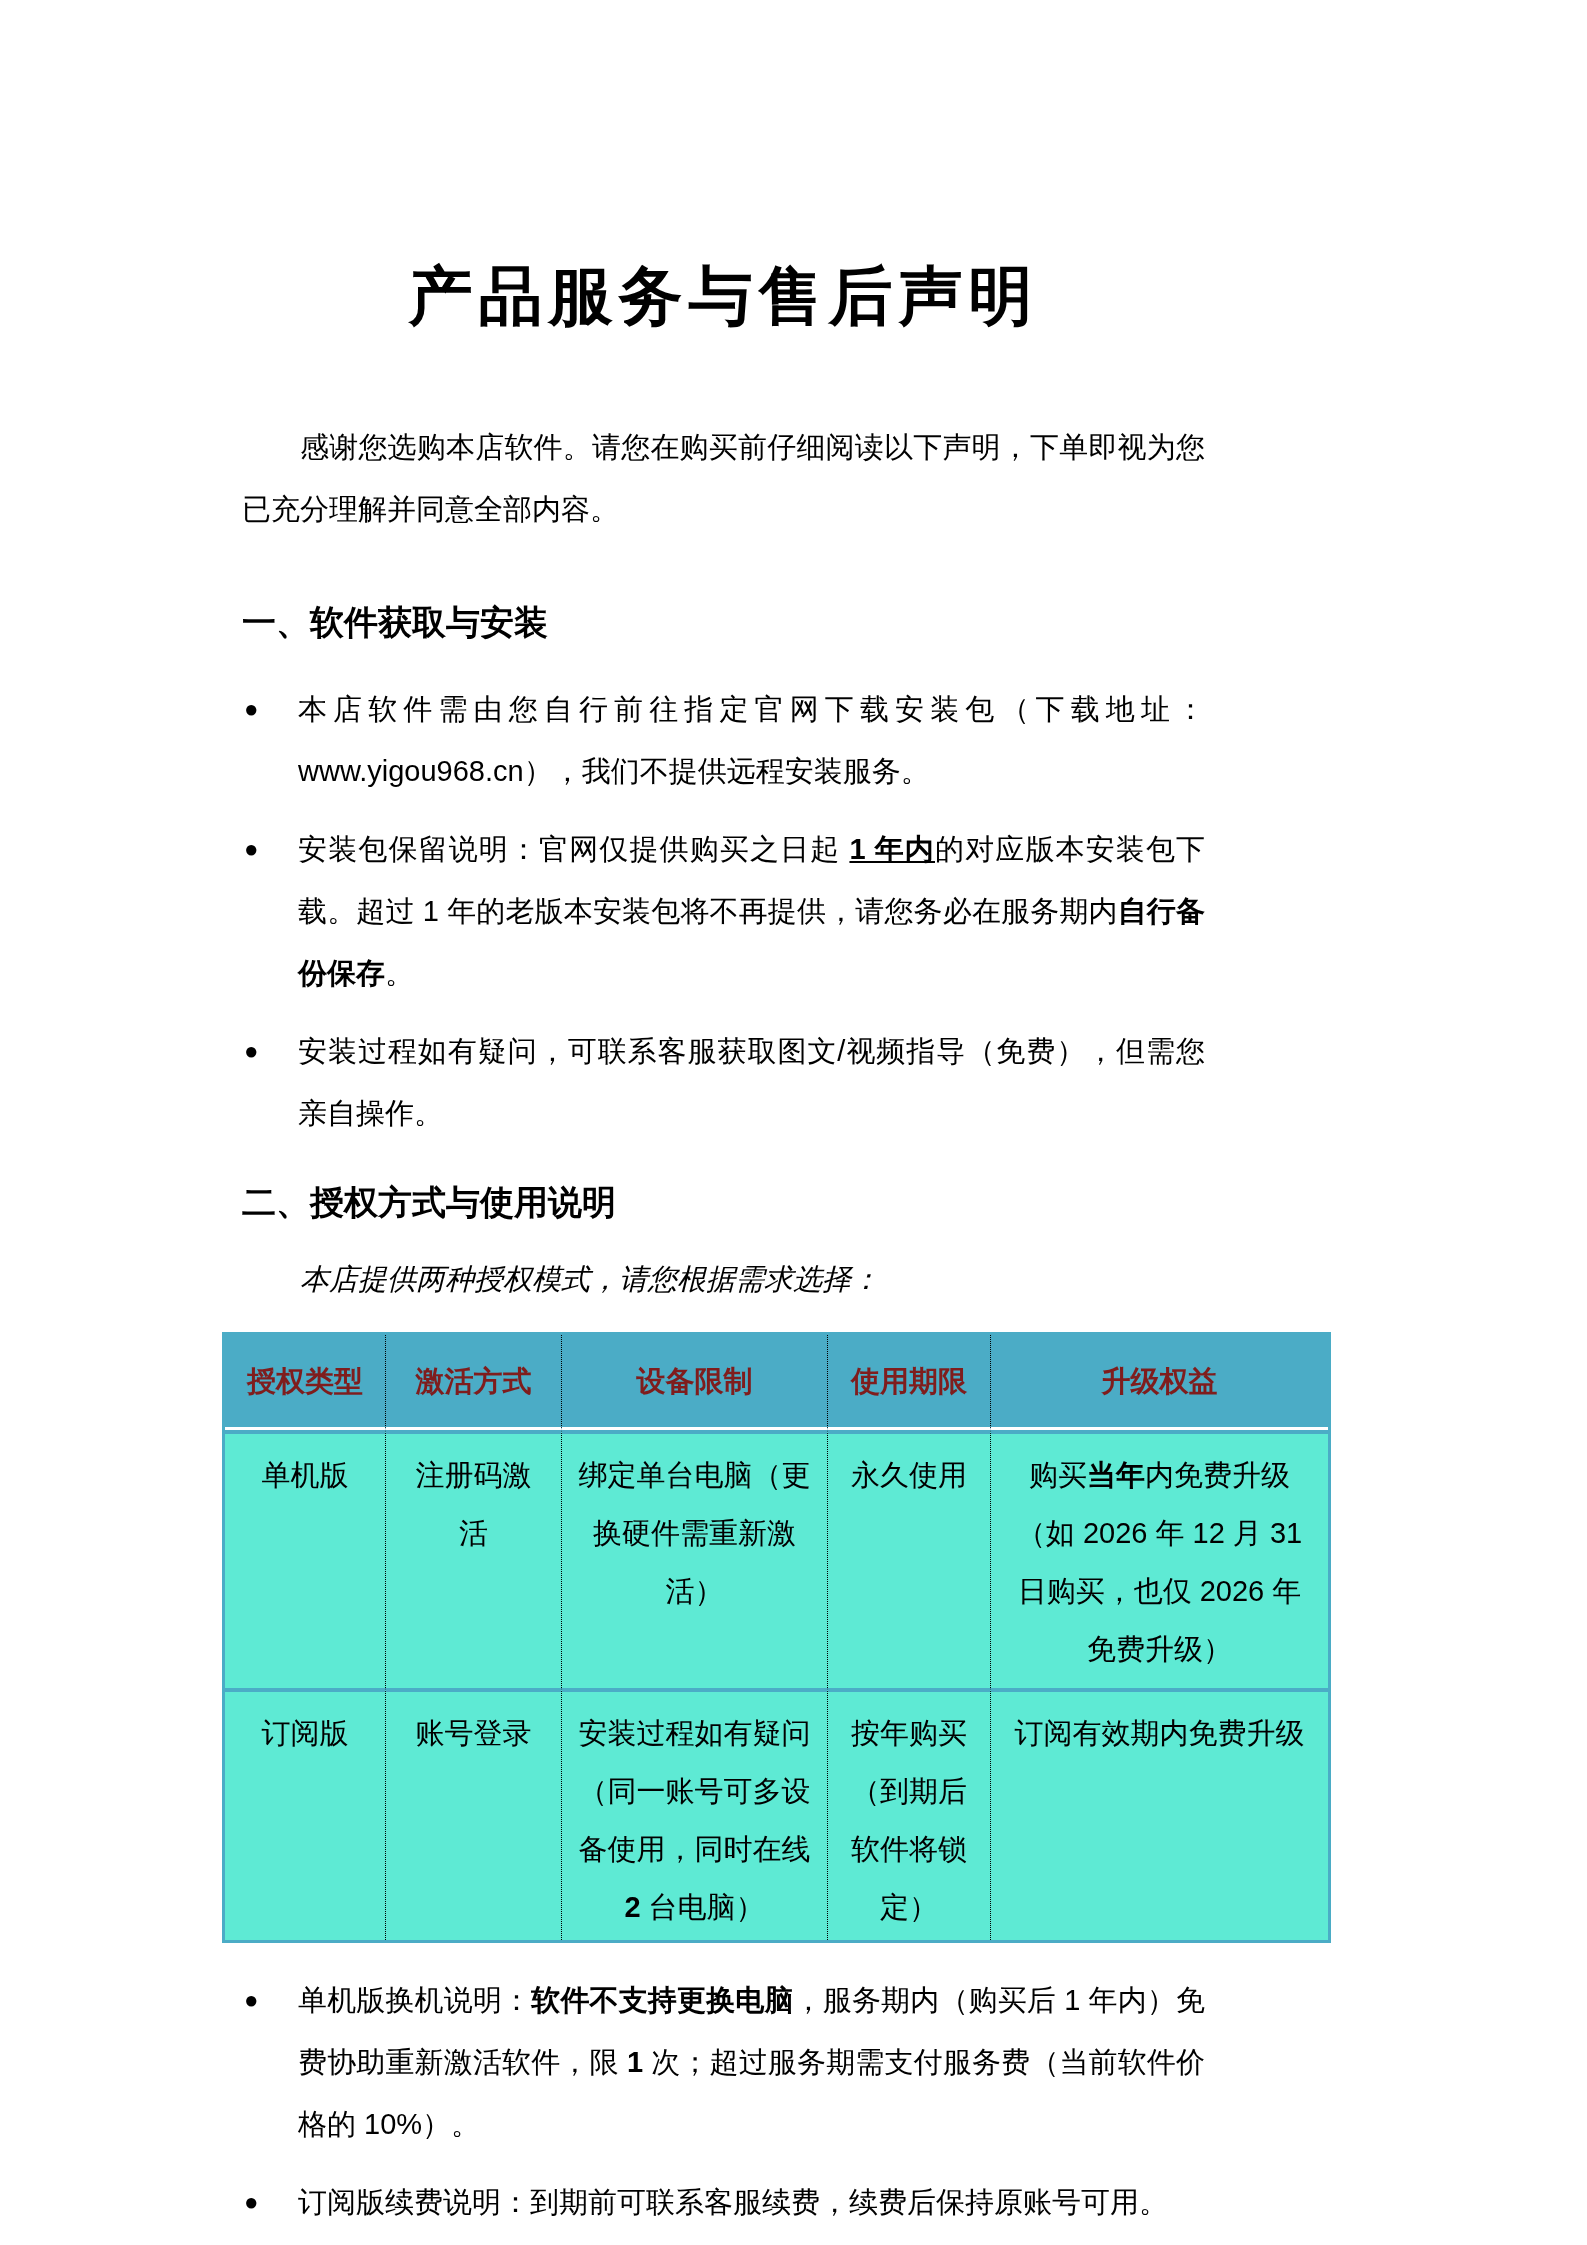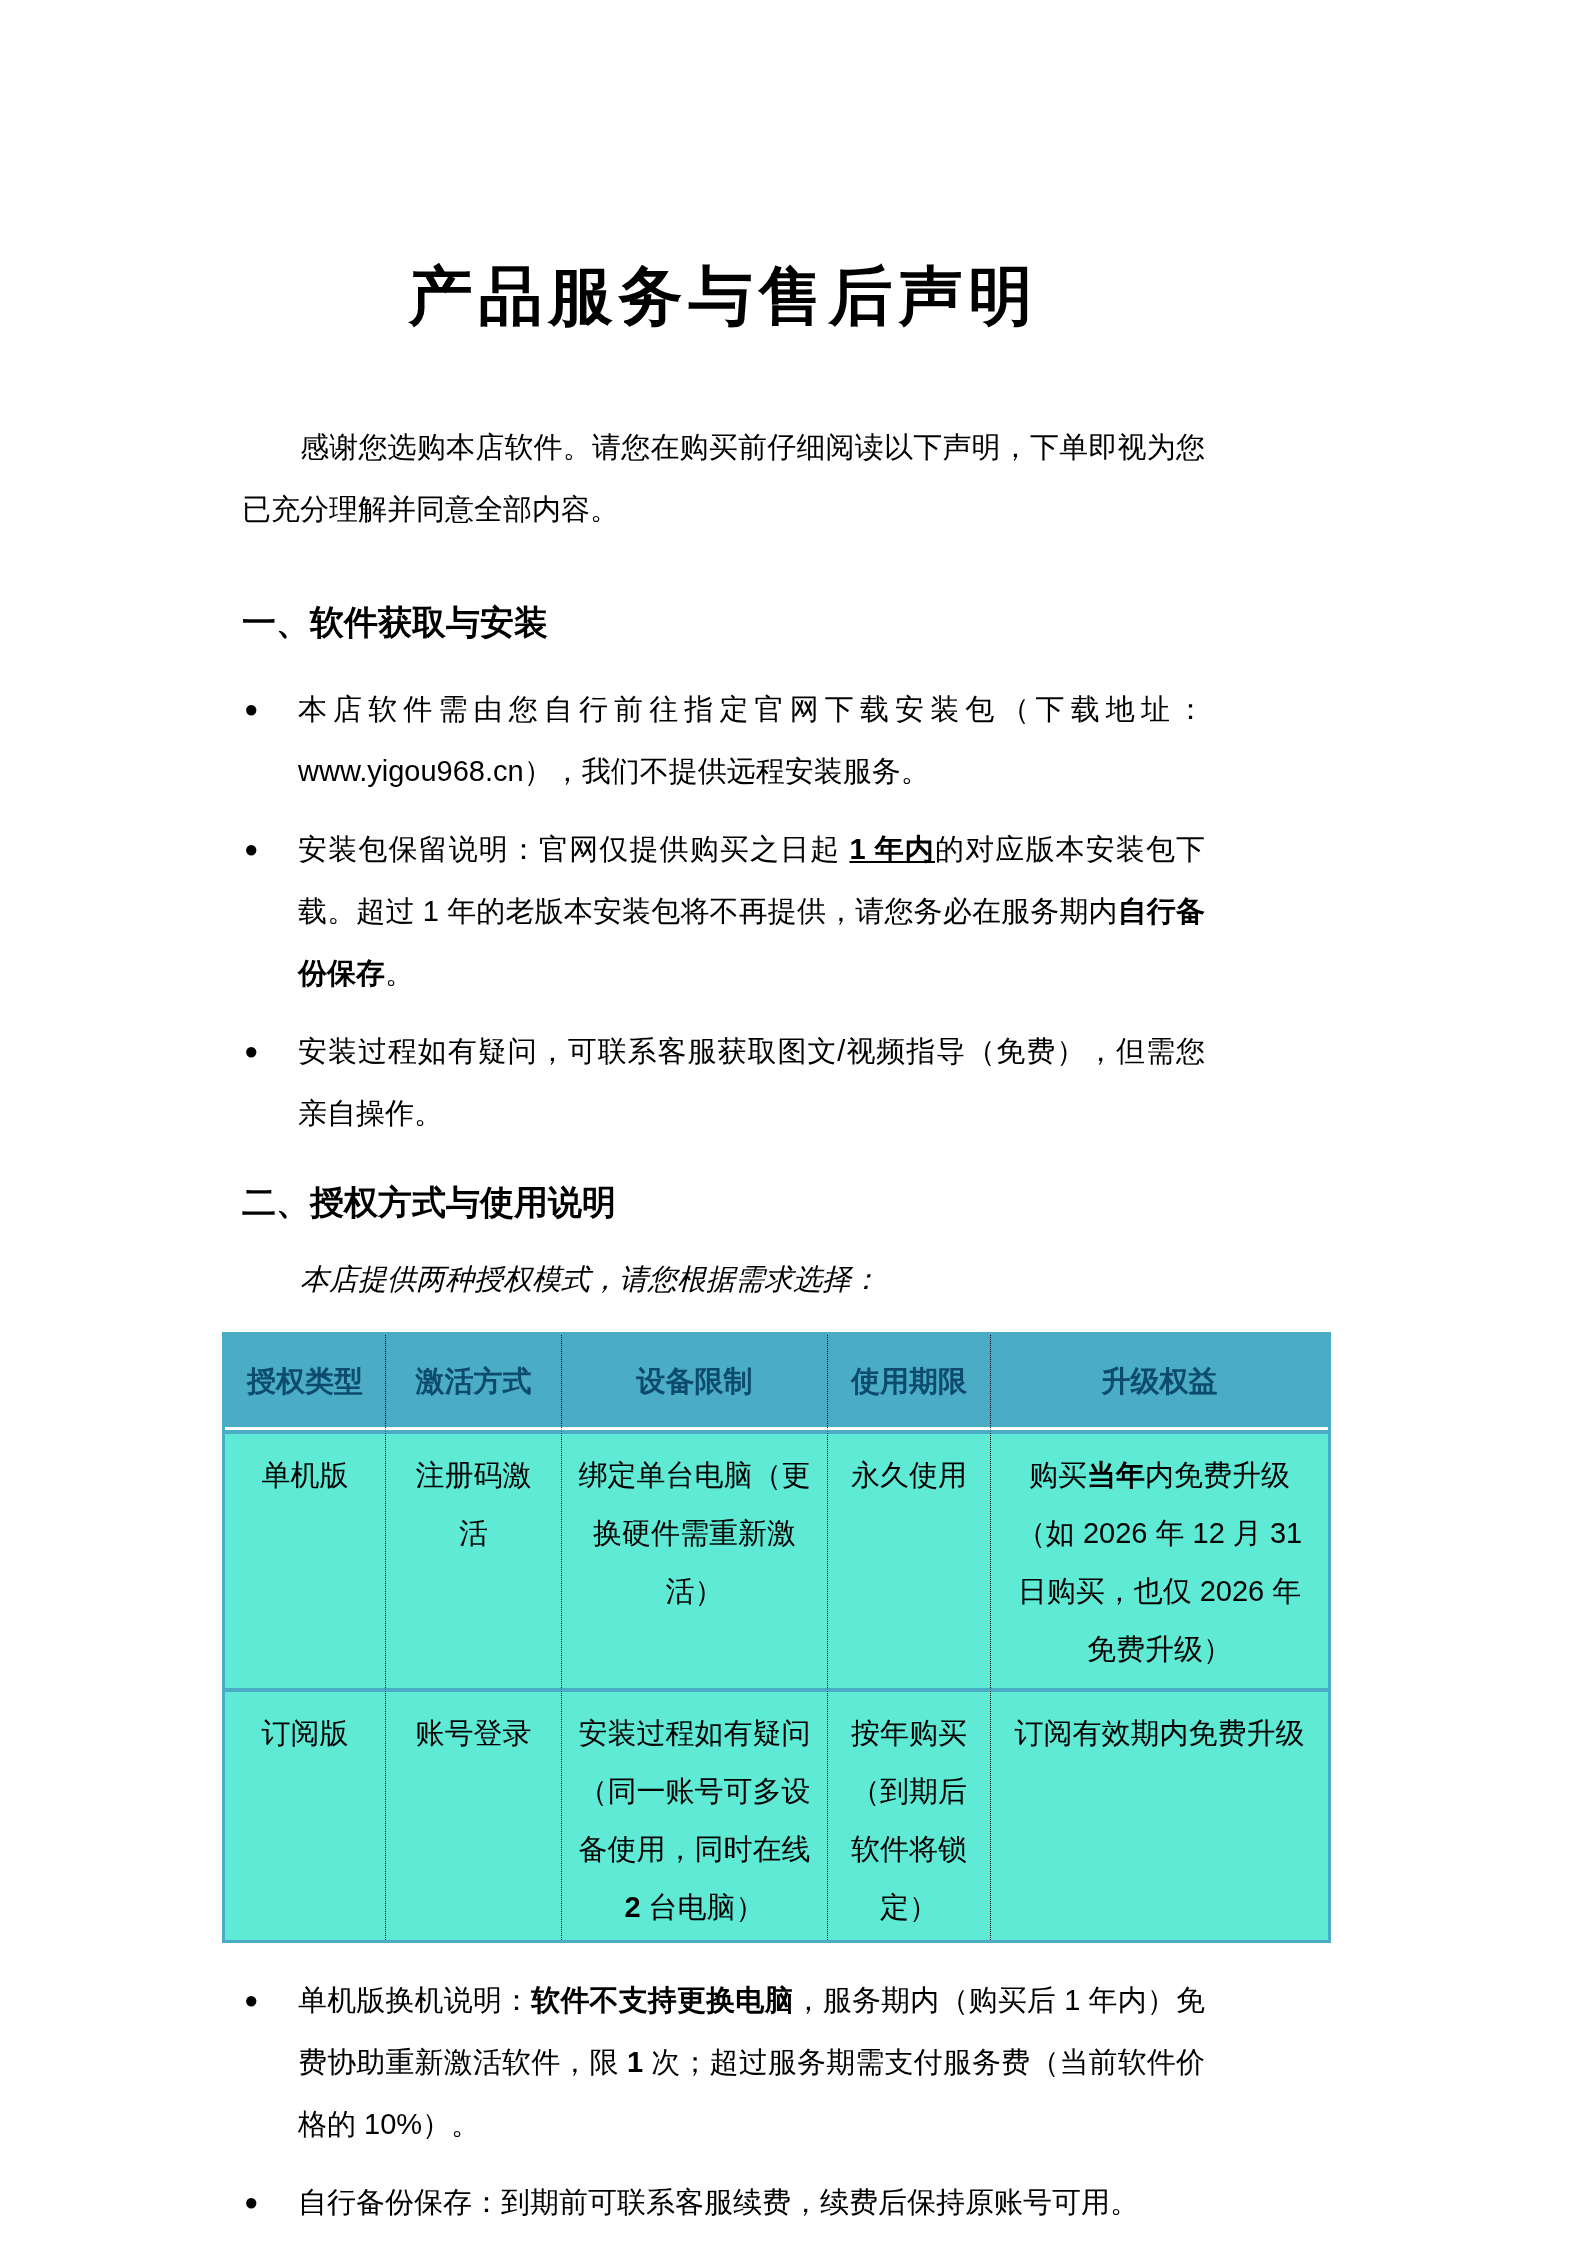--- a/index.html
+++ b/index.html
@@ -14,21 +14,21 @@
     text-indent:58px;text-align:justify;}
   h2.sec{margin:30px 0 0 0;font-size:34px;font-weight:bold;line-height:56px;}
   h2.sec.first{margin-top:54px;}
   ul.blist{list-style:none;margin:28px 0 0 0;padding:0;}
   ul.blist li{position:relative;padding-left:56px;margin:0 0 16px 0;
     font-size:29px;line-height:62px;text-align:justify;}
   .marker{position:absolute;left:2px;top:0;font-size:24px;}
   .lead{margin:18px 0 0 0;font-size:29px;line-height:62px;text-indent:58px;font-style:italic;}
   table.auth{border-collapse:separate;border-spacing:0;table-layout:fixed;
     width:1103px;margin:22px 0 0 -20px;border:3px solid #4BACC6;}
-  table.auth th{background:#4BACC6;color:#0c4a6e;font-weight:bold;font-size:29px;
+  table.auth th{background:#4BACC6;color:#7f1d1d;font-weight:bold;font-size:29px;
     text-align:center;padding:25px 4px;line-height:42px;
     border-bottom:3px solid #ffffff;}
   table.auth td{vertical-align:top;text-align:center;font-size:29px;
     line-height:58px;padding:12px 6px 4px 6px;
     border-top:4px solid #4BACC6;background:#5eead4;}
   table.auth th + th, table.auth td + td{border-left:1px dotted #000;}
   table.auth tbody tr:nth-child(1) td{height:238px;}
   table.auth tbody tr:nth-child(2) td{height:222px;}
   .line{text-align:center;}
   .b{font-weight:bold;}
@@ -118,16 +118,16 @@
           </td>
           <td>
             <div class="line"><span>订阅有效期内免费升级</span></div>
           </td>
         </tr>
       </tbody>
     </table>
 
   <ul class="blist after-table">
       <li><span class="marker">●</span><span><span>单机版换机说明：</span><span class="b">软件不支持更换电脑</span><span>，服务期内（购买后 1 年内）免费协助重新激活软件，限 </span><span class="b">1</span><span> 次；超过服务期需支付服务费（当前软件价格的 10%）。</span></span></li>
-      <li><span class="marker">●</span><span><span>自行备份保存：到期前可联系客服续费，续费后保持原账号可用。</span></span></li>
+      <li><span class="marker">●</span><span><span>订阅版续费说明：到期前可联系客服续费，续费后保持原账号可用。</span></span></li>
     </ul>
 
 </div>
 
 </body></html>

